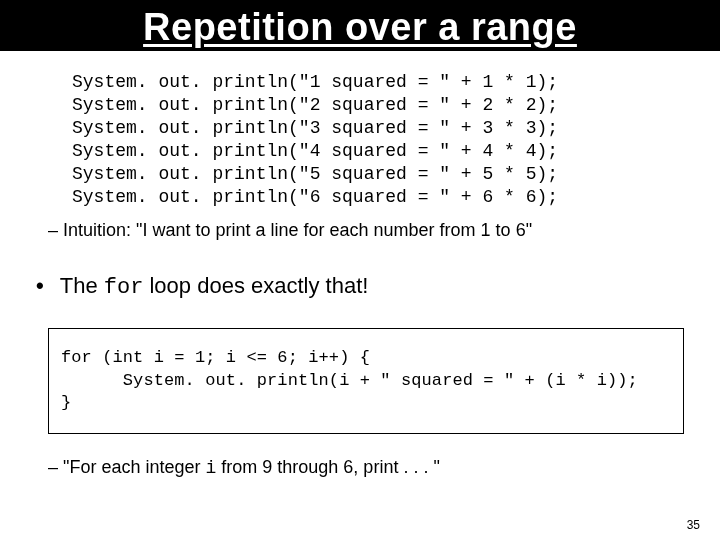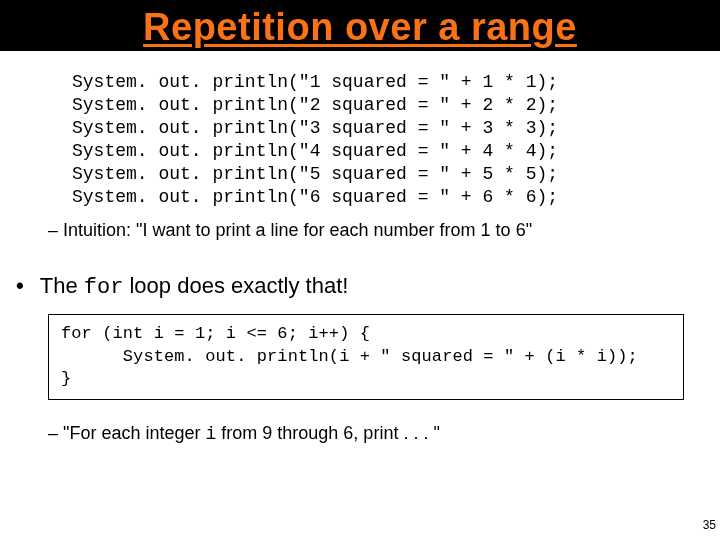--- a/index.html
+++ b/index.html
@@ -13,21 +13,21 @@
     overflow: hidden;
   }
   .slide {
     position: relative;
     width: 720px;
     height: 540px;
     box-sizing: border-box;
   }
   .title-bar {
     background: #000;
-    color: #f97316;
+    color: #ffffff;
     text-align: center;
     padding: 6px 0 2px 0;
   }
   .title-text {
     font-family: Verdana, Geneva, sans-serif;
     font-weight: 700;
     font-size: 38px;
     text-decoration: underline;
     text-underline-offset: 4px;
     letter-spacing: 0.5px;
@@ -38,52 +38,52 @@
     font-size: 18px;
     line-height: 1.28;
     white-space: pre;
   }
   .intuition {
     margin: 10px 20px 0 48px;
     font-size: 18px;
     line-height: 1.3;
   }
   .main-point {
-    margin: 30px 20px 0 16px;
+    margin: 30px 20px 0 36px;
     font-size: 22px;
   }
   .bullet {
     display: inline-block;
     width: 18px;
     font-weight: bold;
   }
   .mono-inline {
     font-family: "Courier New", Courier, monospace;
   }
   .code-block-2 {
-    margin: 14px 36px 0 48px;
+    margin: 28px 36px 0 48px;
     border: 1px solid #000;
-    padding: 8px 12px;
+    padding: 18px 12px;
     font-family: "Courier New", Courier, monospace;
     font-size: 17px;
     line-height: 1.35;
     white-space: pre;
     letter-spacing: 0.1px;
   }
   .sub-point {
     margin: 22px 20px 0 48px;
     font-size: 18px;
     line-height: 1.3;
   }
   .mono-i {
     font-family: "Courier New", Courier, monospace;
   }
   .page-num {
     position: absolute;
-    right: 4px;
+    right: 20px;
     bottom: 8px;
     font-size: 12px;
     color: #000;
   }
 </style>
 </head>
 <body>
 
 <div class="slide">
 

